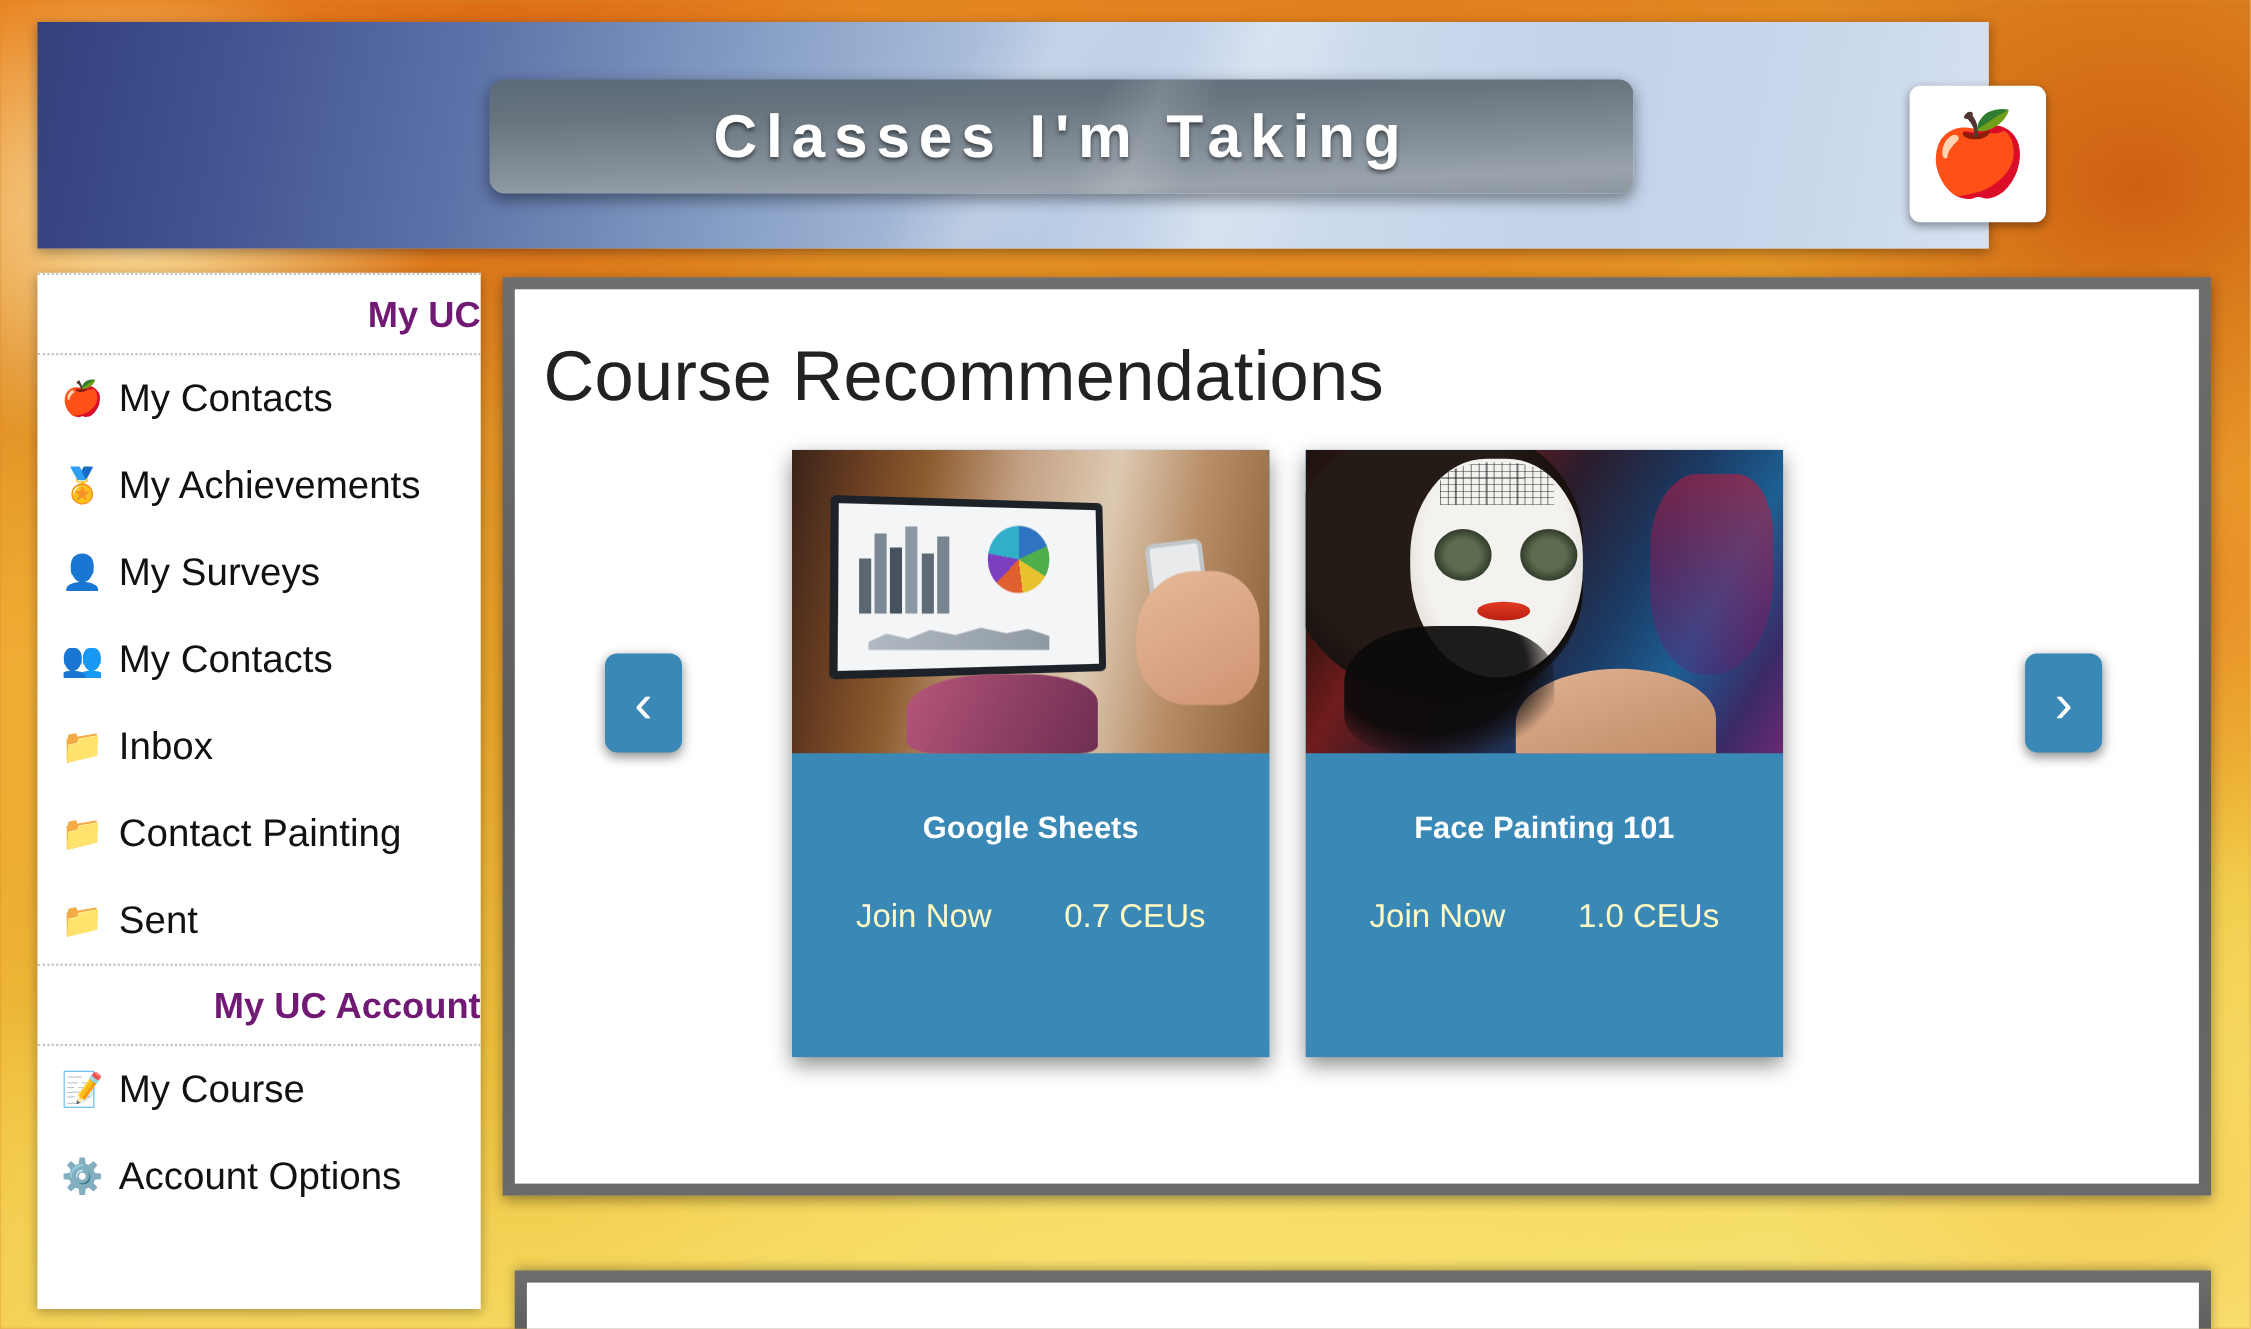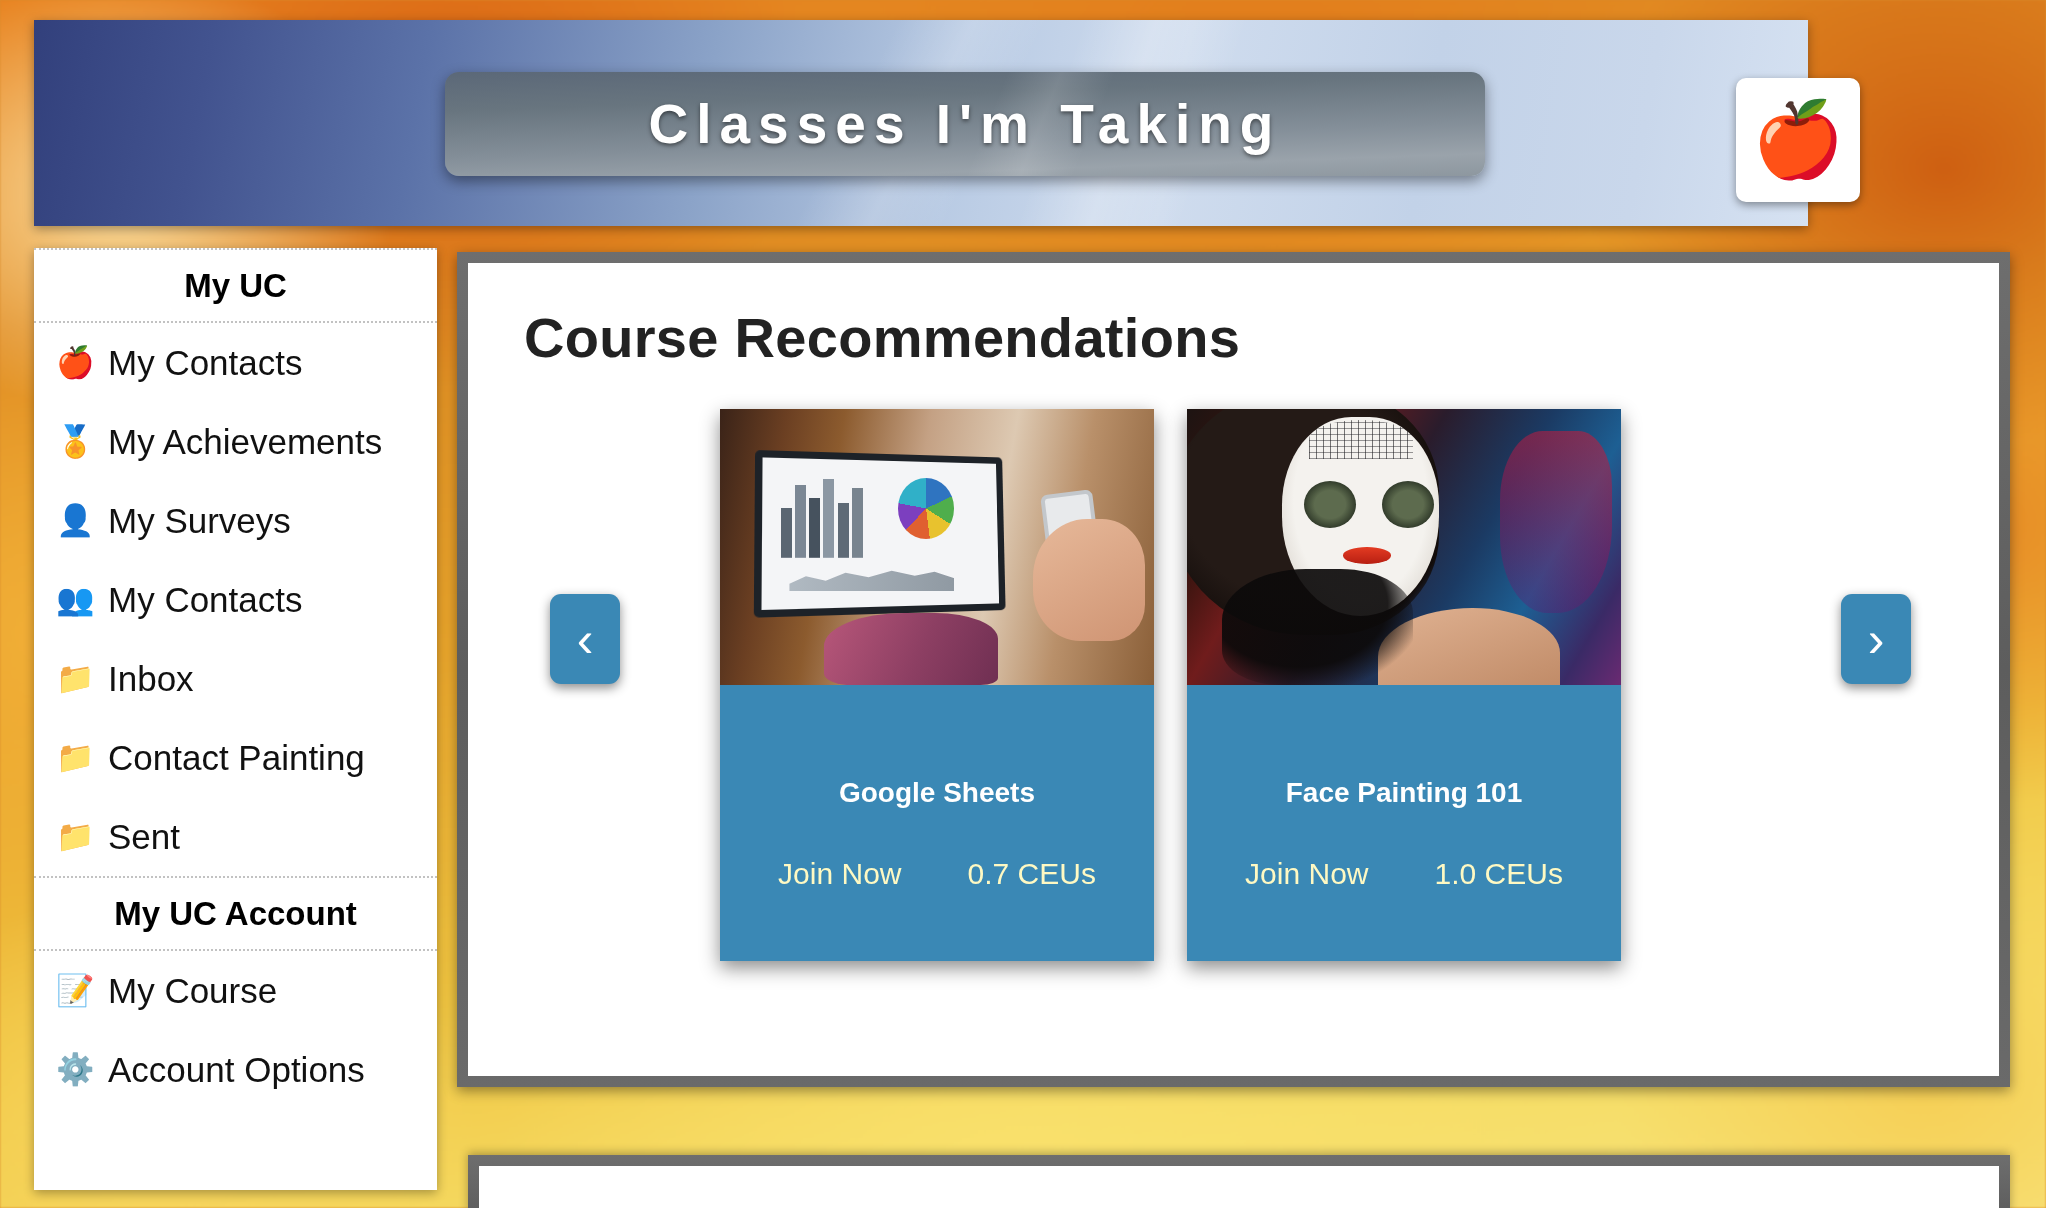--- a/index.html
+++ b/index.html
@@ -95,24 +95,24 @@
     left: 34px;
     top: 248px;
     width: 403px;
     height: 942px;
     background: #ffffff;
     box-shadow: 0 3px 10px rgba(0,0,0,.32);
     overflow: hidden;
   }
 
   .nav-head {
-    text-align: center;
+    text-align: right;
     font-size: 33px;
     font-weight: bold;
-    color: #000000;
+    color: #701a75;
     padding: 17px 0 16px;
     border-top: 2px dotted #c2c2c2;
     border-bottom: 2px dotted #c2c2c2;
   }
   .nav-head.first { border-top: 2px dotted #c2c2c2; }
 
   .nav-item {
     display: flex;
     align-items: center;
     gap: 14px;
@@ -141,25 +141,24 @@
     background: #ffffff;
     position: relative;
     overflow: hidden;
   }
 
   #section-title {
     position: absolute;
     left: 26px;
     top: 42px;
     font-family: "Liberation Sans Narrow", "Liberation Sans", sans-serif;
-    font-size: 56px;
-    font-weight: bold;
+    font-size: 64px;
+    font-weight: normal;
     color: #222222;
     letter-spacing: .3px;
-    margin-left: 30px;
   }
 
   
   #carousel {
     position: absolute;
     left: 0;
     top: 174px;
     width: 100%;
     height: 600px;
   }
@@ -206,21 +205,21 @@
   .card-body {
     height: 276px;
     display: flex;
     flex-direction: column;
     align-items: center;
   }
   .card-title {
     color: #ffffff;
     font-size: 28px;
     font-weight: bold;
-    margin-top: 92px;
+    margin-top: 52px;
   }
   .card-actions {
     margin-top: 48px;
     width: 100%;
     display: flex;
     justify-content: center;
     gap: 66px;
     color: #fef9c3;
     font-size: 30px;
   }

